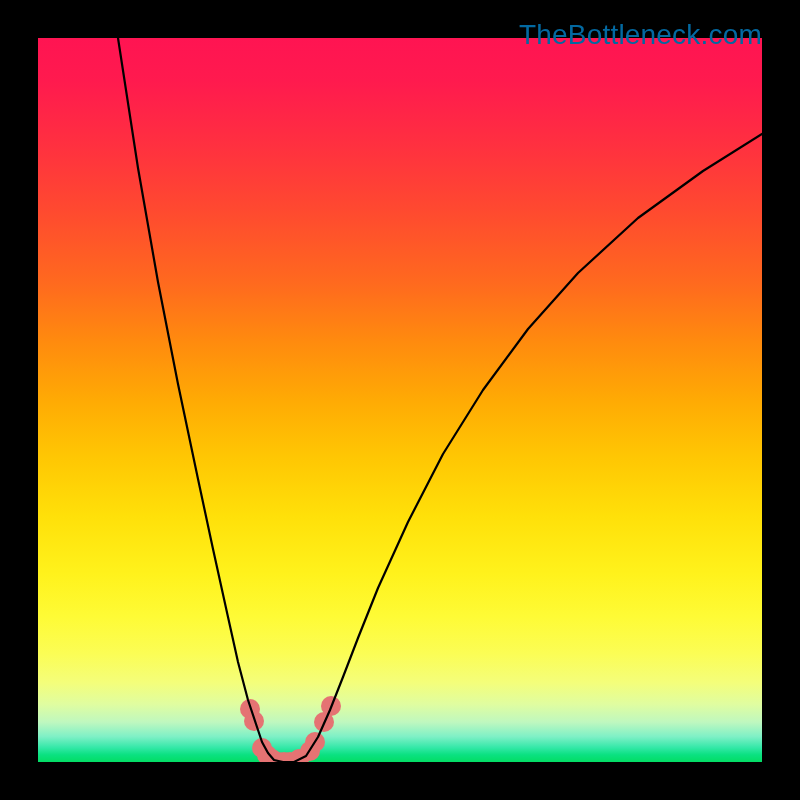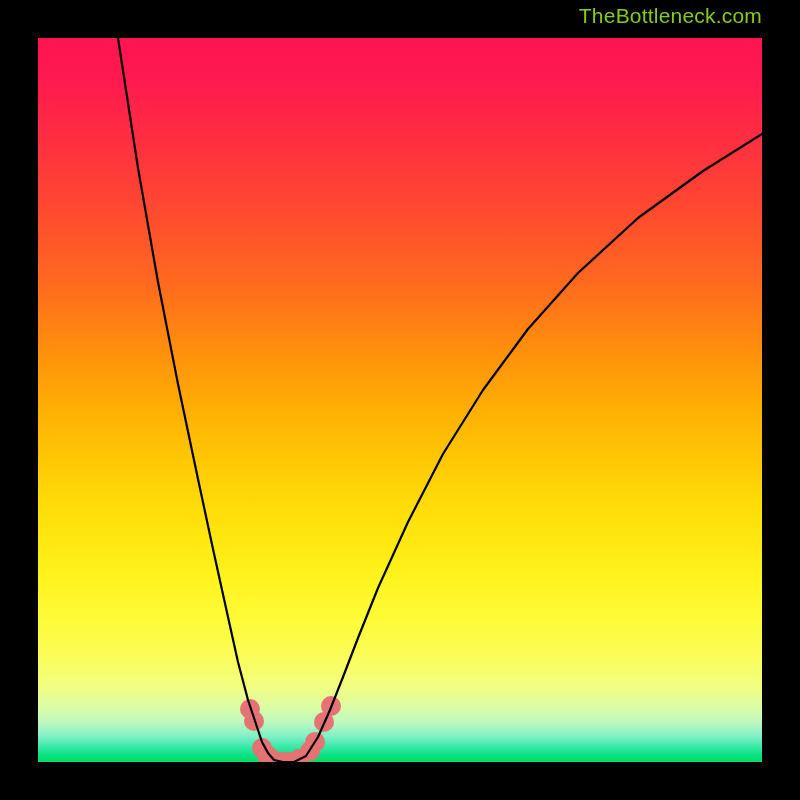--- a/index.html
+++ b/index.html
@@ -52,25 +52,25 @@
       #0be181 99%,
       #03dd64 100%
     );
   }
   svg.curve {
     position: absolute;
     inset: 0;
   }
   .watermark {
     position: absolute;
-    top: 4px;
+    top: 19px;
     right: 38px;
     font-family: Arial, Helvetica, sans-serif;
-    font-size: 21px;
-    color: #84cc16;
+    font-size: 28px;
+    color: #0369a1;
     letter-spacing: 0.2px;
     pointer-events: none;
   }
 </style>
 </head>
 <body>
 
 <div class="frame">
 
   <div class="plot-area">

